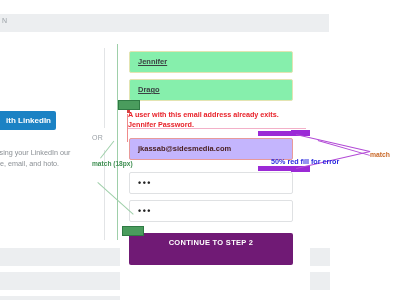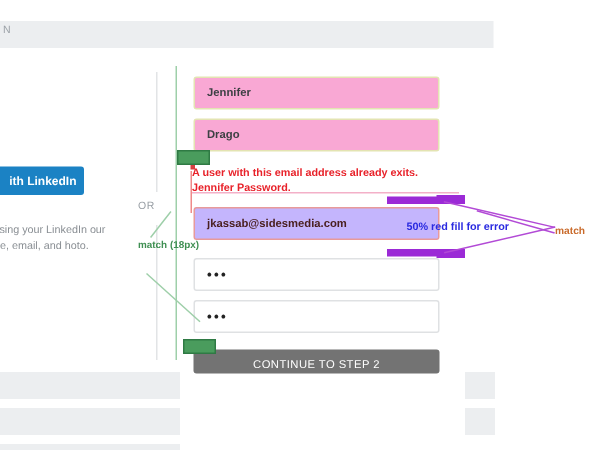--- a/index.html
+++ b/index.html
@@ -111,22 +111,23 @@
     border: 1px solid #dfe1e3;
     border-radius: 2px;
     background: #ffffff;
     font-size: 7.5px;
     color: #3c4043;
     line-height: 20px;
     padding-left: 8px;
     font-weight: bold;
   }
   .field.filled-yellow {
-    background: #f9a8d4;
+    background: #86efac;
     border-color: #e3e4b2;
+    text-decoration: underline;
   }
   .field.filled-error {
     background: #c4b5fd;
     border-color: #e89a9a;
     color: #4a2020;
   }
   .field.dots {
     font-size: 9px;
     letter-spacing: 1.5px;
     color: #222;
@@ -146,26 +147,26 @@
     font-size: 7.2px;
     font-weight: bold;
     line-height: 10px;
     color: #e8222a;
   }
 
   
   #continue-button {
     position: absolute;
     left: 129px; top: 233px;
-    width: 164px; height: 16px;
-    background: #737373;
+    width: 164px; height: 32px;
+    background: #701a75;
     border-radius: 2px;
     color: #ffffff;
     font-size: 7.5px;
-    font-weight: normal;
+    font-weight: bold;
     letter-spacing: 0.3px;
     text-align: center;
     line-height: 20px;
   }
 
   
   #annotations {
     position: absolute;
     left: 0; top: 0;
     width: 400px; height: 300px;
@@ -239,21 +240,21 @@
     height: 5px;
   }
   #purple-bar-top   { left: 258px; top: 131px; width: 52px; }
   #purple-bar-bottom{ left: 258px; top: 166px; width: 52px; }
   #purple-cap-top   { left: 291px; top: 130px; width: 19px; height: 6px; }
   #purple-cap-bottom{ left: 291px; top: 166px; width: 19px; height: 6px; }
 
   
   #fill-annotation {
     position: absolute;
-    left: 271px; top: 146px;
+    left: 271px; top: 157px;
     font-size: 7.2px;
     font-weight: bold;
     color: #2a2ae0;
     white-space: nowrap;
   }
   #match-right-label {
     position: absolute;
     left: 370px; top: 151px;
     font-size: 6.8px;
     font-weight: bold;

